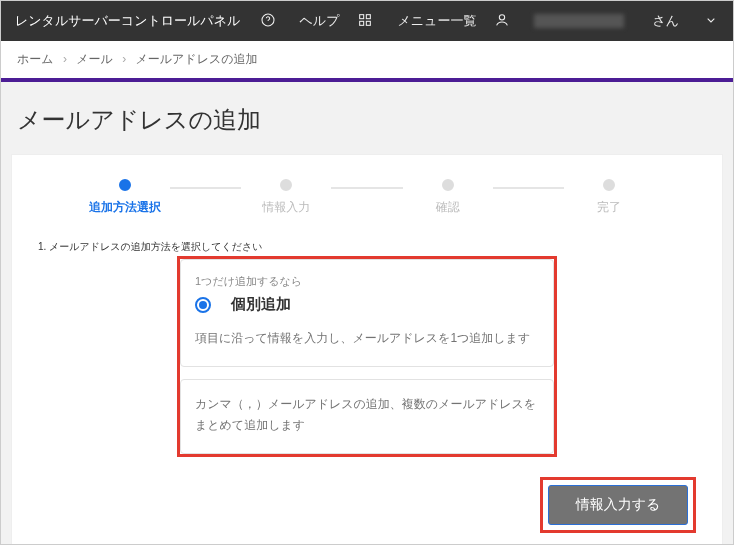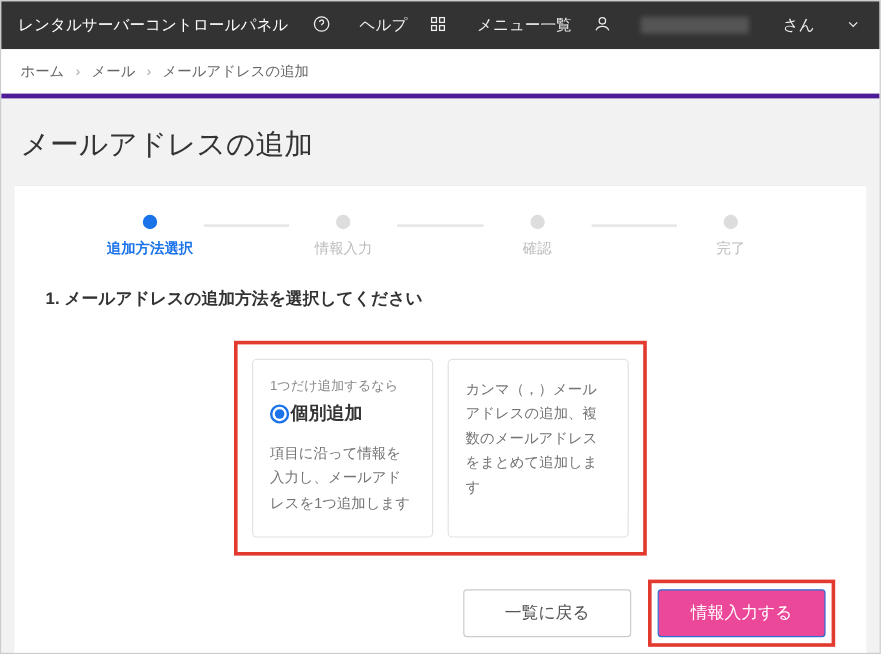--- a/index.html
+++ b/index.html
@@ -83,45 +83,46 @@
   .step.active .dot { background: #1a73e8; border-color: #1a73e8; }
   .step .label { font-size: 12px; color: #bbb; white-space: nowrap; }
   .step.active .label { color: #1a73e8; font-weight: 600; }
   .bar {
     flex: 1;
     height: 2px;
     background: #e5e5e5;
     margin-top: -20px;
   }
   .section-header {
-    font-size: 14px;
-    font-weight: 700;
-    margin-bottom: 26px;
+    font-size: 10px;
+    font-weight: 400;
+    margin-bottom: 2px;
   }
   .options-wrap {
     border: 3px solid #e33a2f;
-    padding: 12px;
+    padding: 0;
     margin: 0 auto;
-    width: 344px;
+    width: 380px;
     display: flex;
     gap: 12px;
+    flex-direction: column;
   }
   .option {
     flex: 1;
     border: 1px solid #e2e2e2;
     border-radius: 4px;
     padding: 14px 14px 18px;
     cursor: pointer;
     background: #fff;
   }
   .option .lead {
     font-size: 11px; color: #888; margin-bottom: 6px;
   }
   .option .radio-row {
-    display: flex; align-items: center; gap: 1px;
+    display: flex; align-items: center; gap: 20px;
     margin-bottom: 14px;
   }
   .radio {
     width: 16px; height: 16px; border-radius: 50%;
     border: 2px solid #bbb; position: relative;
     flex-shrink: 0;
   }
   .radio.checked { border-color: #1a73e8; }
   .radio.checked::after {
     content: ""; position: absolute; inset: 2px;
@@ -143,21 +144,21 @@
     font-size: 14px;
     display: inline-flex;
     align-items: center;
     justify-content: center;
     cursor: pointer;
     border: 1px solid #ccc;
     background: #fff;
     color: #555;
   }
   .btn.primary {
-    background: #ec4899;
+    background: #737373;
     border-color: #2b6fd6;
     color: #fff;
   }
   .primary-wrap {
     border: 3px solid #e33a2f;
     padding: 5px;
     display: inline-flex;
   }
 </style>
 </head>
@@ -247,19 +248,18 @@
         <span class="opt-title">個別追加</span>
       </div>
       <div class="desc">項目に沿って情報を入力し、メールアドレスを1つ追加します</div>
     </div>
     <div class="option">
       <div class="desc">カンマ（，）メールアドレスの追加、複数のメールアドレスをまとめて追加します</div>
     </div>
   </div>
 
   <div class="actions">
-    <div class="btn">一覧に戻る</div>
     <div class="primary-wrap">
       <div class="btn primary">情報入力する</div>
     </div>
   </div>
 
 </div>
 
 </body></html>

